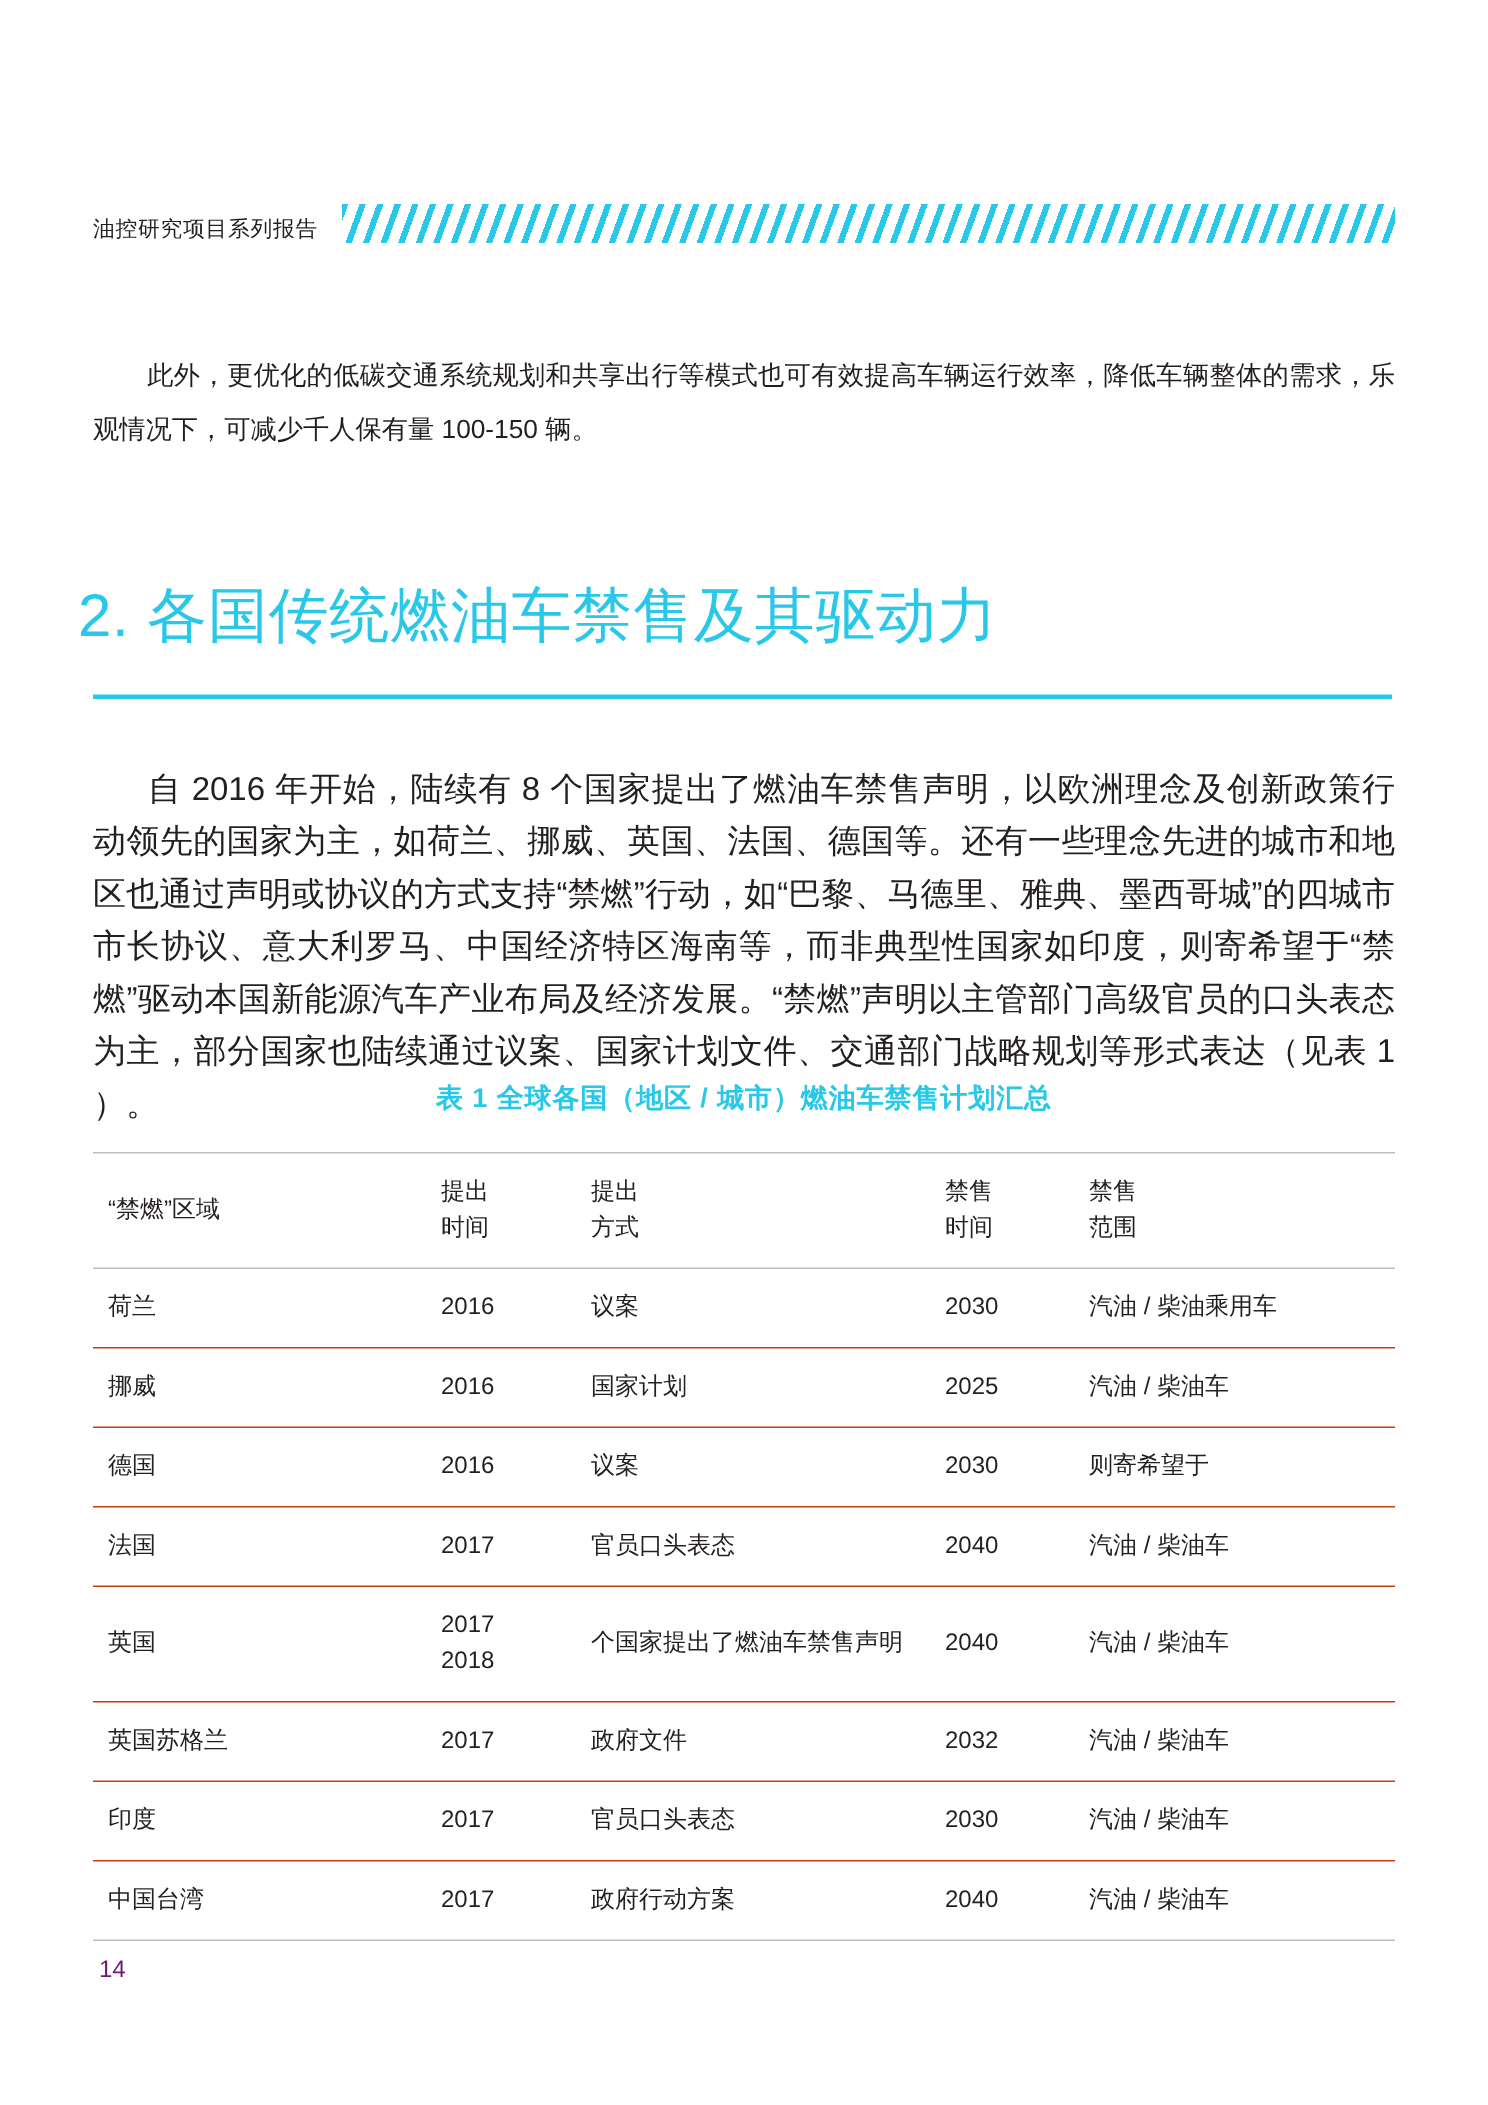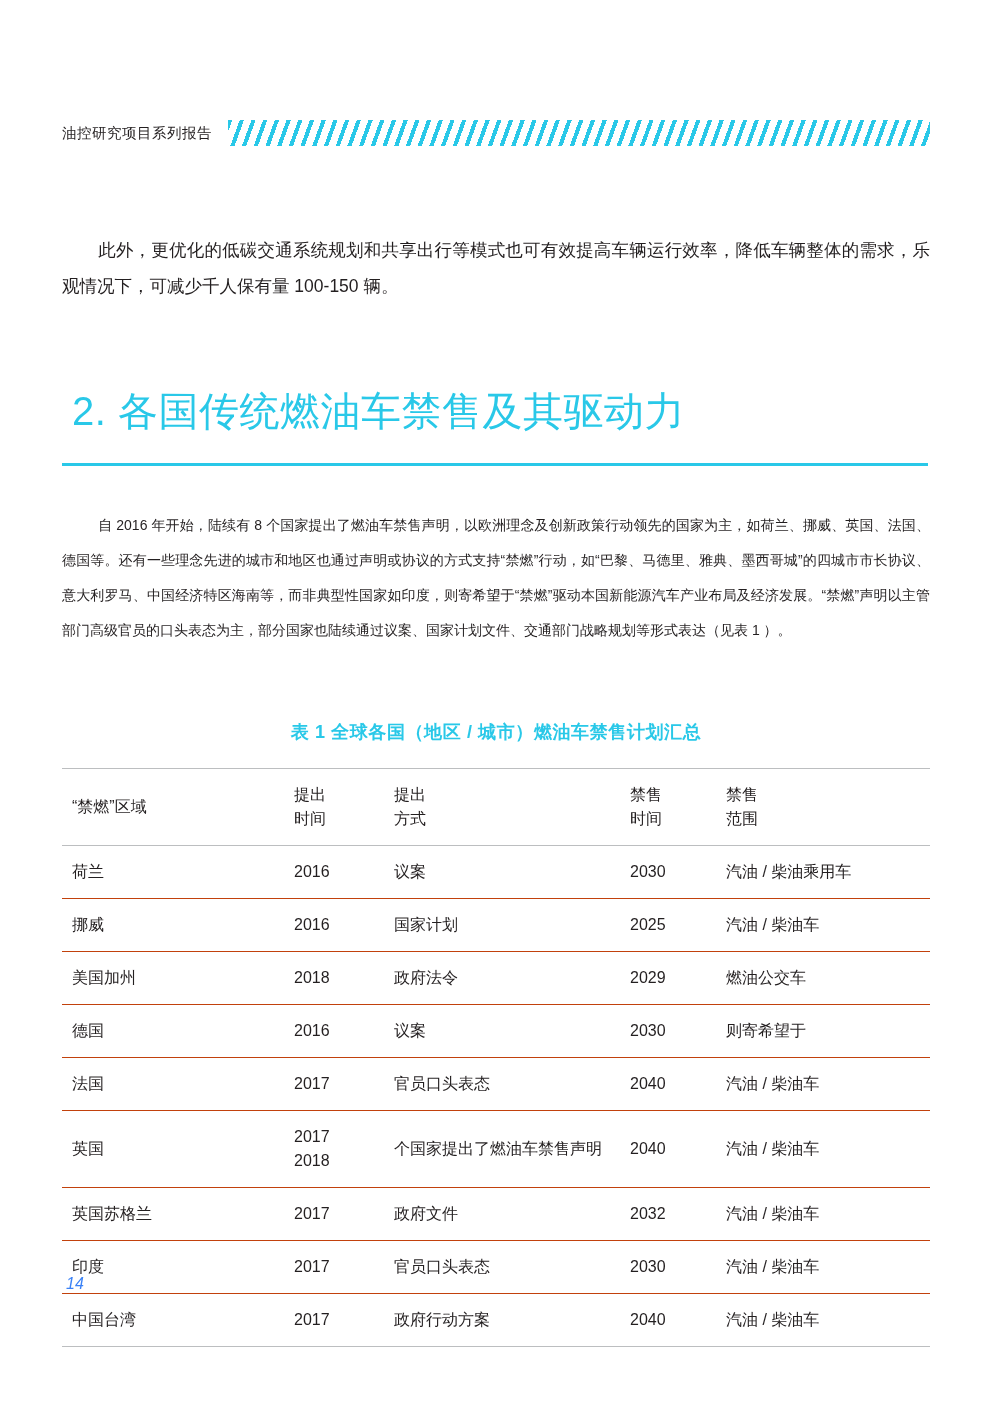--- a/index.html
+++ b/index.html
@@ -18,26 +18,26 @@
   .page {
     position: relative;
     width: 992px;
     height: 1403px;
     box-sizing: border-box;
   }
 
   
   .header {
     position: absolute;
-    top: 116px;
+    top: 128px;
     left: 62px;
     right: 62px;
     height: 34px;
     display: flex;
-    align-items: center;
+    align-items: flex-end;
   }
   .header-label {
     font-size: 14.5px;
     color: #231f20;
     letter-spacing: 0.5px;
     white-space: nowrap;
     font-weight: 400;
   }
   .header-stripes {
     margin-left: 16px;
@@ -62,21 +62,21 @@
     line-height: 36px;
     color: #231f20;
     text-align: justify;
   }
   .intro .indent { display: inline-block; width: 36px; }
 
   
   .section-heading {
     position: absolute;
     top: 385px;
-    left: 72px;
+    left: 52px;
     width: 870px;
     font-size: 40px;
     line-height: 52px;
     color: #29c8e8;
     font-weight: 400;
     letter-spacing: 0.5px;
   }
   .section-rule {
     position: absolute;
     top: 463px;
@@ -85,21 +85,21 @@
     height: 3px;
     background: #29c8e8;
   }
 
   
   .body-par {
     position: absolute;
     top: 508px;
     left: 62px;
     width: 868px;
-    font-size: 14px;
+    font-size: 22px;
     line-height: 35px;
     color: #231f20;
     text-align: justify;
   }
   .body-par .indent { display: inline-block; width: 36px; }
 
   
   .table-caption {
     position: absolute;
     top: 720px;
@@ -148,24 +148,23 @@
   col.c0 { width: 222px; }
   col.c1 { width: 100px; }
   col.c2 { width: 236px; }
   col.c3 { width: 96px; }
   col.c4 { width: 214px; }
 
   
   .page-number {
     position: absolute;
     left: 66px;
-    top: 1275px;
+    top: 1305px;
     font-size: 16px;
-    color: #3b82f6;
-    font-style: italic;
+    color: #701a75;
   }
 </style>
 </head>
 <body>
 
 <div class="page">
 
   <div class="header">
     <div class="header-label">油控研究项目系列报告</div>
     <div class="header-stripes"></div>
@@ -211,27 +210,20 @@
           <td>汽油 / 柴油乘用车</td>
         </tr>
         <tr>
           <td>挪威</td>
           <td>2016</td>
           <td>国家计划</td>
           <td>2025</td>
           <td>汽油 / 柴油车</td>
         </tr>
         <tr>
-          <td>美国加州</td>
-          <td>2018</td>
-          <td>政府法令</td>
-          <td>2029</td>
-          <td>燃油公交车</td>
-        </tr>
-        <tr>
           <td>德国</td>
           <td>2016</td>
           <td>议案</td>
           <td>2030</td>
           <td>则寄希望于</td>
         </tr>
         <tr>
           <td>法国</td>
           <td>2017</td>
           <td>官员口头表态</td>

